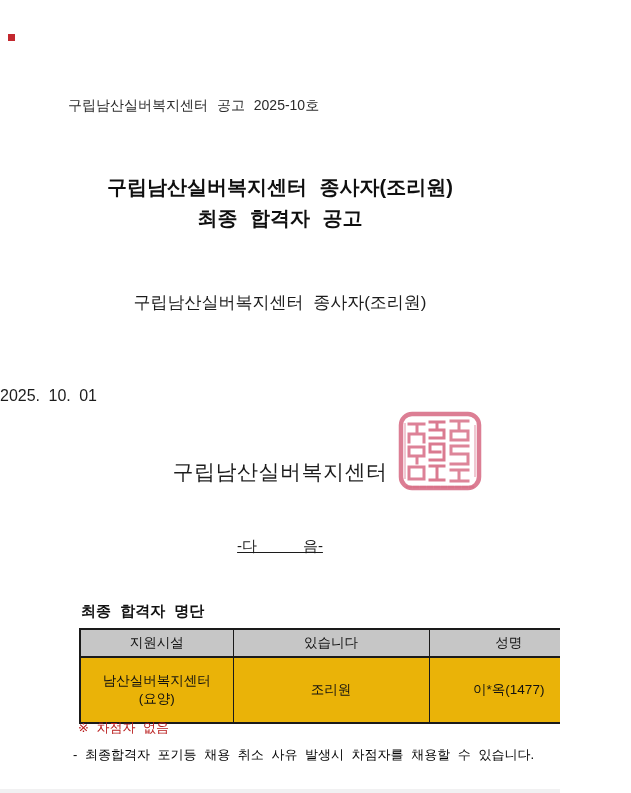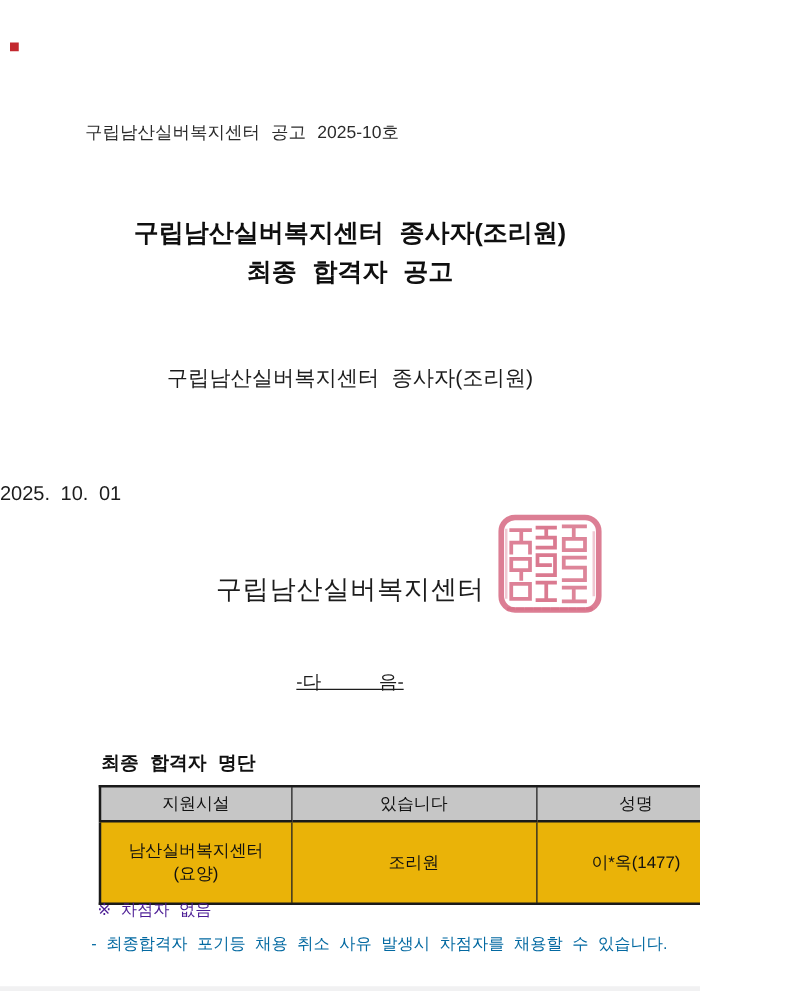--- a/index.html
+++ b/index.html
@@ -64,25 +64,25 @@
     border:1px solid #1a1a1a;border-bottom:2px solid #1a1a1a;
     text-align:center;vertical-align:middle;padding:0;word-spacing:2px;
   }
   table.result td{
     background:#eab308;height:20px;
     border:1px solid #1a1a1a;
     text-align:center;vertical-align:middle;padding:14px;
   }
   .note-1{
     position:absolute;left:78px;top:720px;
-    font-size:13px;line-height:16px;color:#4c1d95;word-spacing:4px;
+    font-size:13px;line-height:16px;color:#b91c1c;word-spacing:4px;
   }
   .note-2{
     position:absolute;left:73px;top:747px;
-    font-size:13px;line-height:16px;color:#0369a1;word-spacing:4px;
+    font-size:13px;line-height:16px;color:#000000;word-spacing:4px;
   }
   .bottom-strip{
     position:absolute;left:0;right:0;bottom:0;height:4px;
     background:#f1f1f2;
   }
 </style>
 </head>
 <body>
 
 <div class="page">

